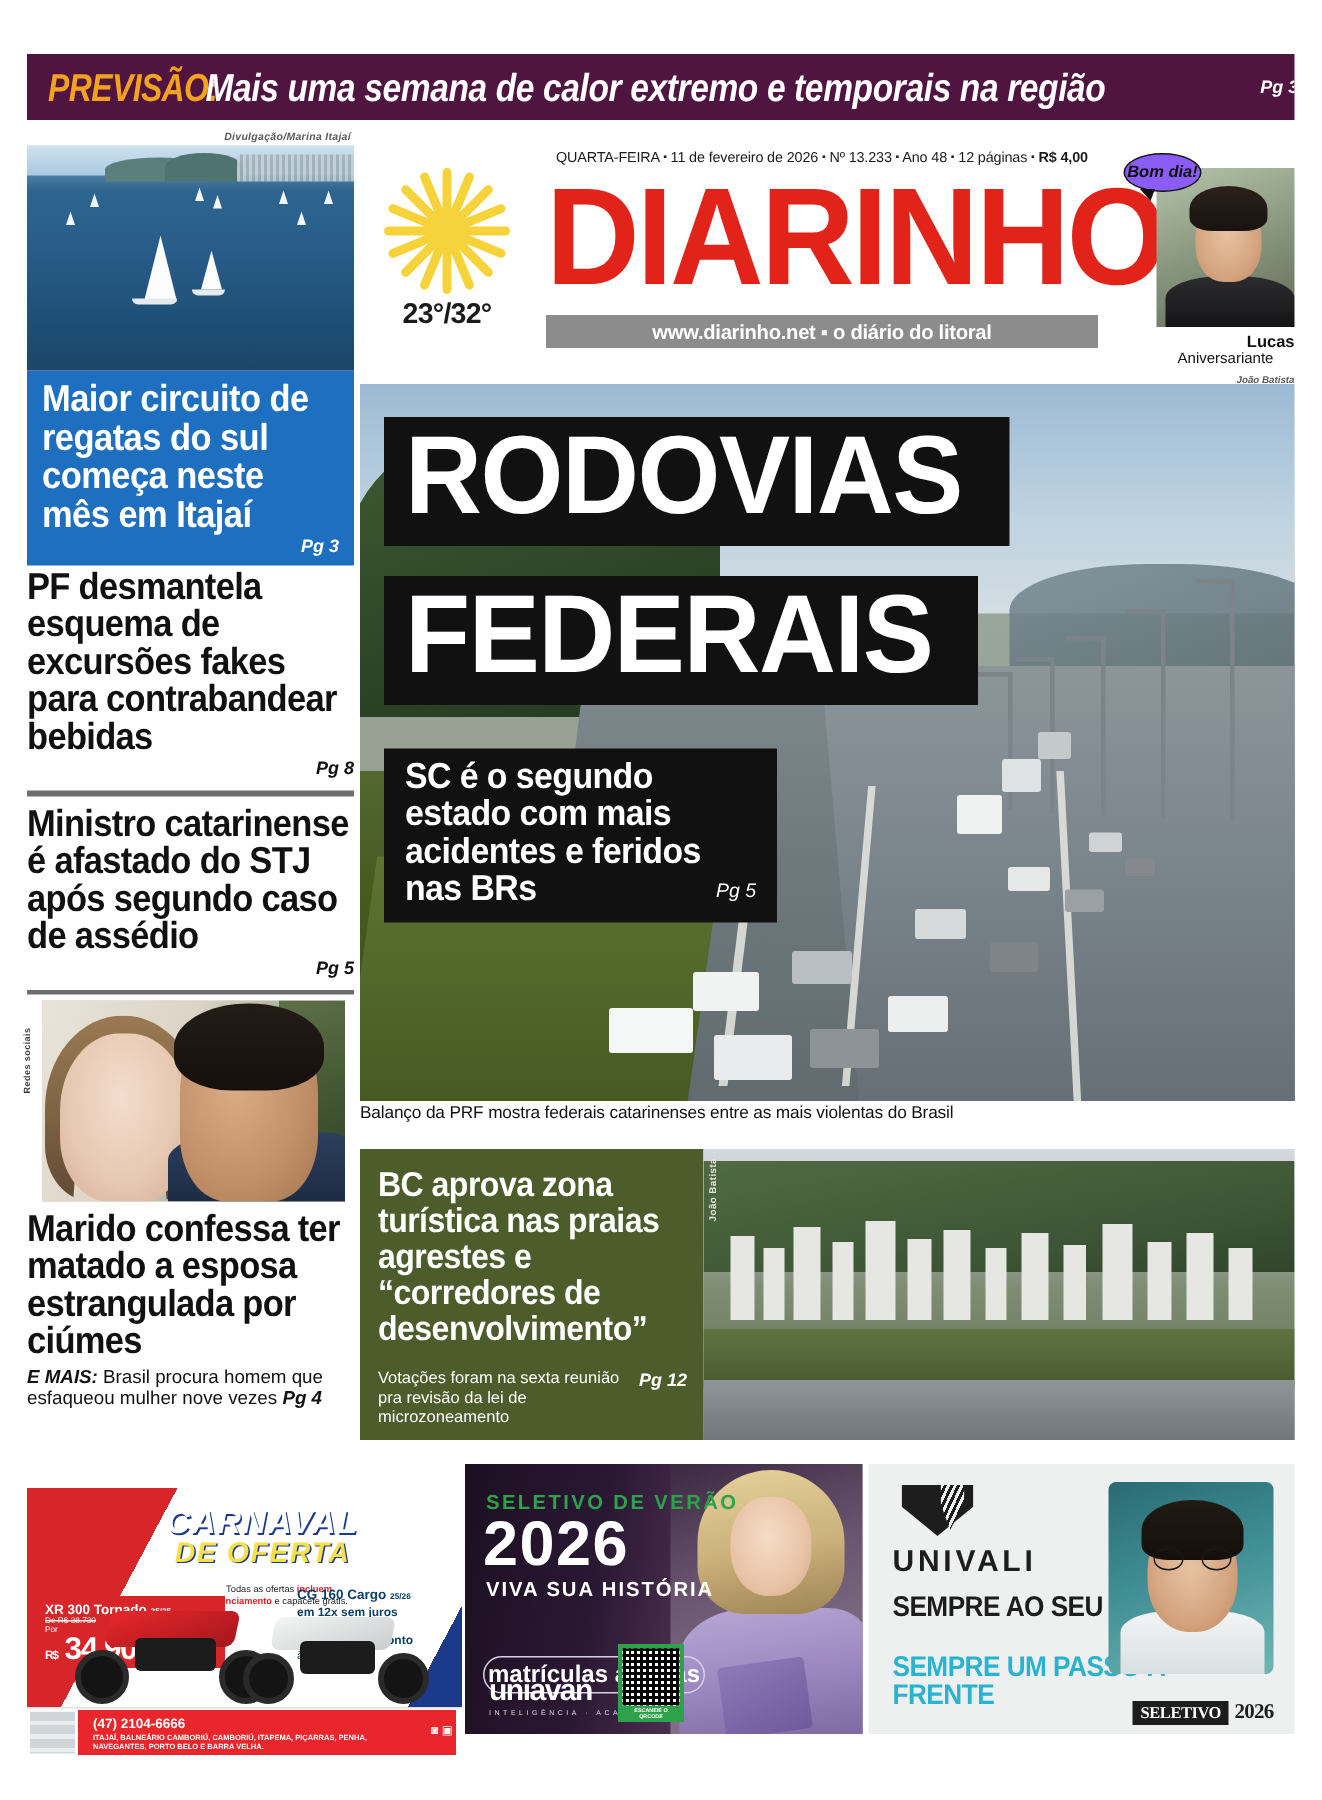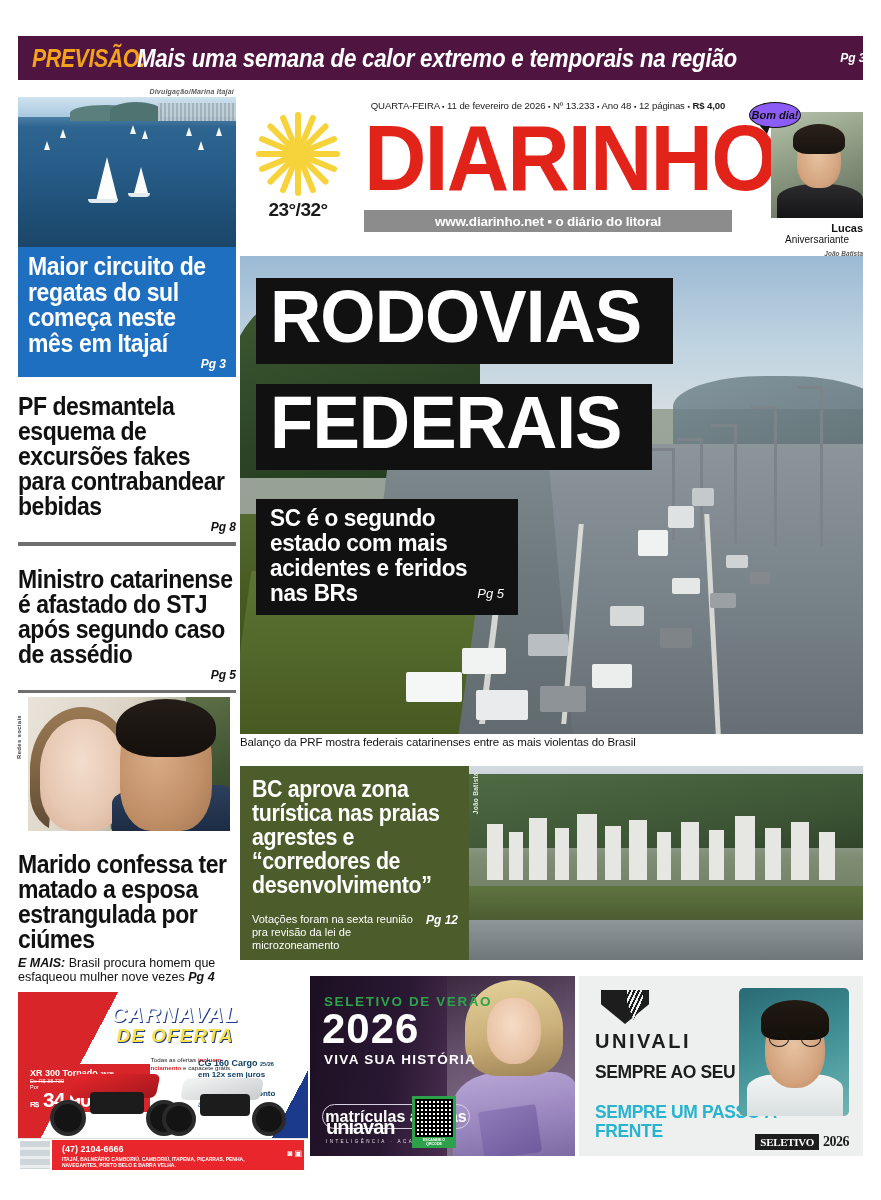--- a/index.html
+++ b/index.html
@@ -106,21 +106,21 @@
     width: 108%;
   }
   .pg-inline {
     display:block; text-align:right; font-style:italic;
     font-size: 12px; font-weight: bold; margin-top: 1px;
   }
 
   .rule-thick { height: 4px; background: #6e6e6e; margin: 8px 0 4px 0; }
   .rule-thick.thin { height: 3px; }
 
-  .side-story { padding-top: 17px; }
+  .side-story { padding-top: 2px; }
   .side-story h3 {
     font-size: 25px; line-height: 1.0; font-weight: bold;
     color: #111; letter-spacing: -0.5px;
     transform: scaleX(0.92); transform-origin: left top;
     width: 108%;
   }
   .side-story .pg-inline { color:#111; font-size:12px; }
 
   
   .photo-couple {

